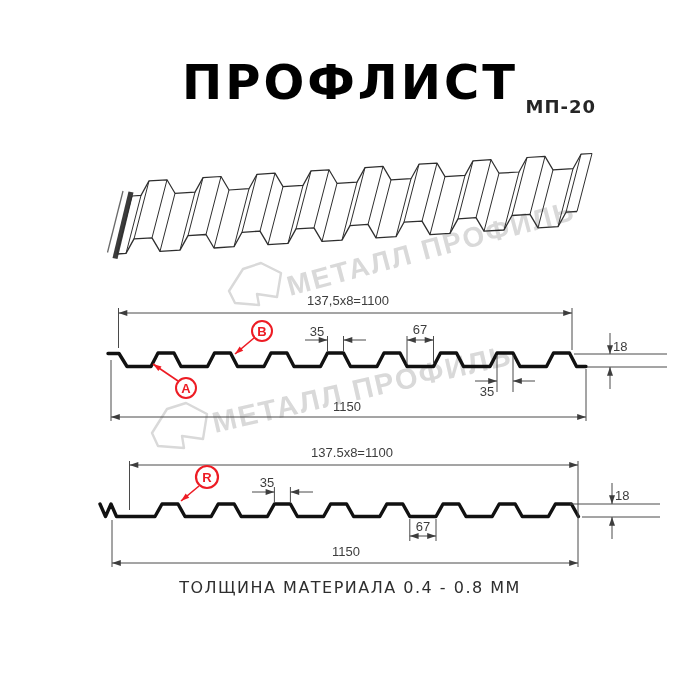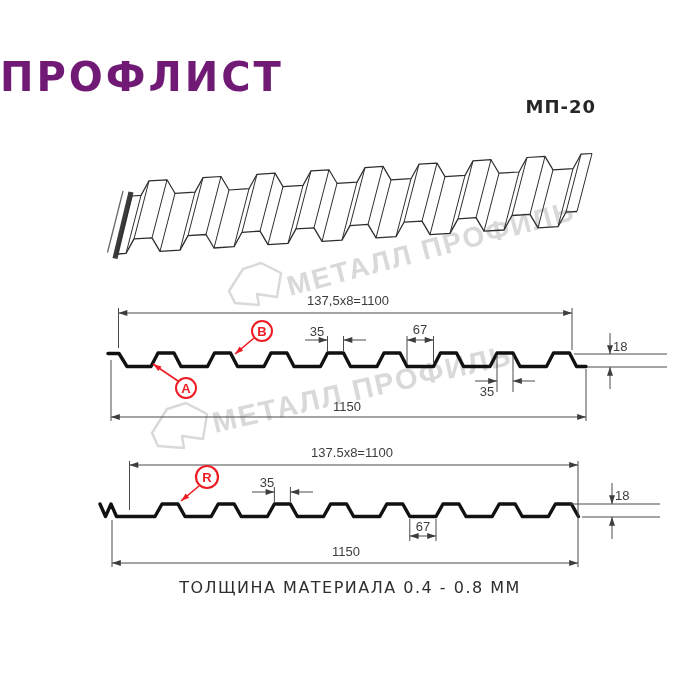--- a/index.html
+++ b/index.html
@@ -1,20 +1,20 @@
 <!DOCTYPE html>
 <html><head>
 <meta charset="utf-8">
 <style>
   html,body{margin:0;padding:0;background:#ffffff;}
   .stage{position:relative;width:700px;height:700px;background:#ffffff;overflow:hidden;
          font-family:"Liberation Sans",sans-serif;}
-  .hdr-title{position:absolute;top:54px;left:0;width:700px;
-    font-family:"DejaVu Sans",sans-serif;font-weight:bold;font-size:40px;
-    letter-spacing:3px;color:#701a75;}
+  .hdr-title{position:absolute;top:54px;left:0;width:700px;text-align:center;
+    font-family:"DejaVu Sans",sans-serif;font-weight:bold;font-size:48px;
+    letter-spacing:3px;color:#000000;}
   .hdr-sub{position:absolute;top:96px;left:0;width:596px;text-align:right;
     font-family:"DejaVu Sans",sans-serif;font-weight:bold;font-size:18px;
     letter-spacing:1px;color:#262626;}
   .ftr{position:absolute;top:578px;left:0;width:700px;text-align:center;
     font-family:"DejaVu Sans",sans-serif;font-size:16px;font-weight:normal;
     letter-spacing:1.5px;color:#2e2e2e;}
   svg{position:absolute;left:0;top:0;}
   text{font-family:"Liberation Sans",sans-serif;}
   .dimtxt{font-size:13px;fill:#3d3d3d;}
   .lbltxt{font-size:13px;font-weight:bold;fill:#ed1c24;}

